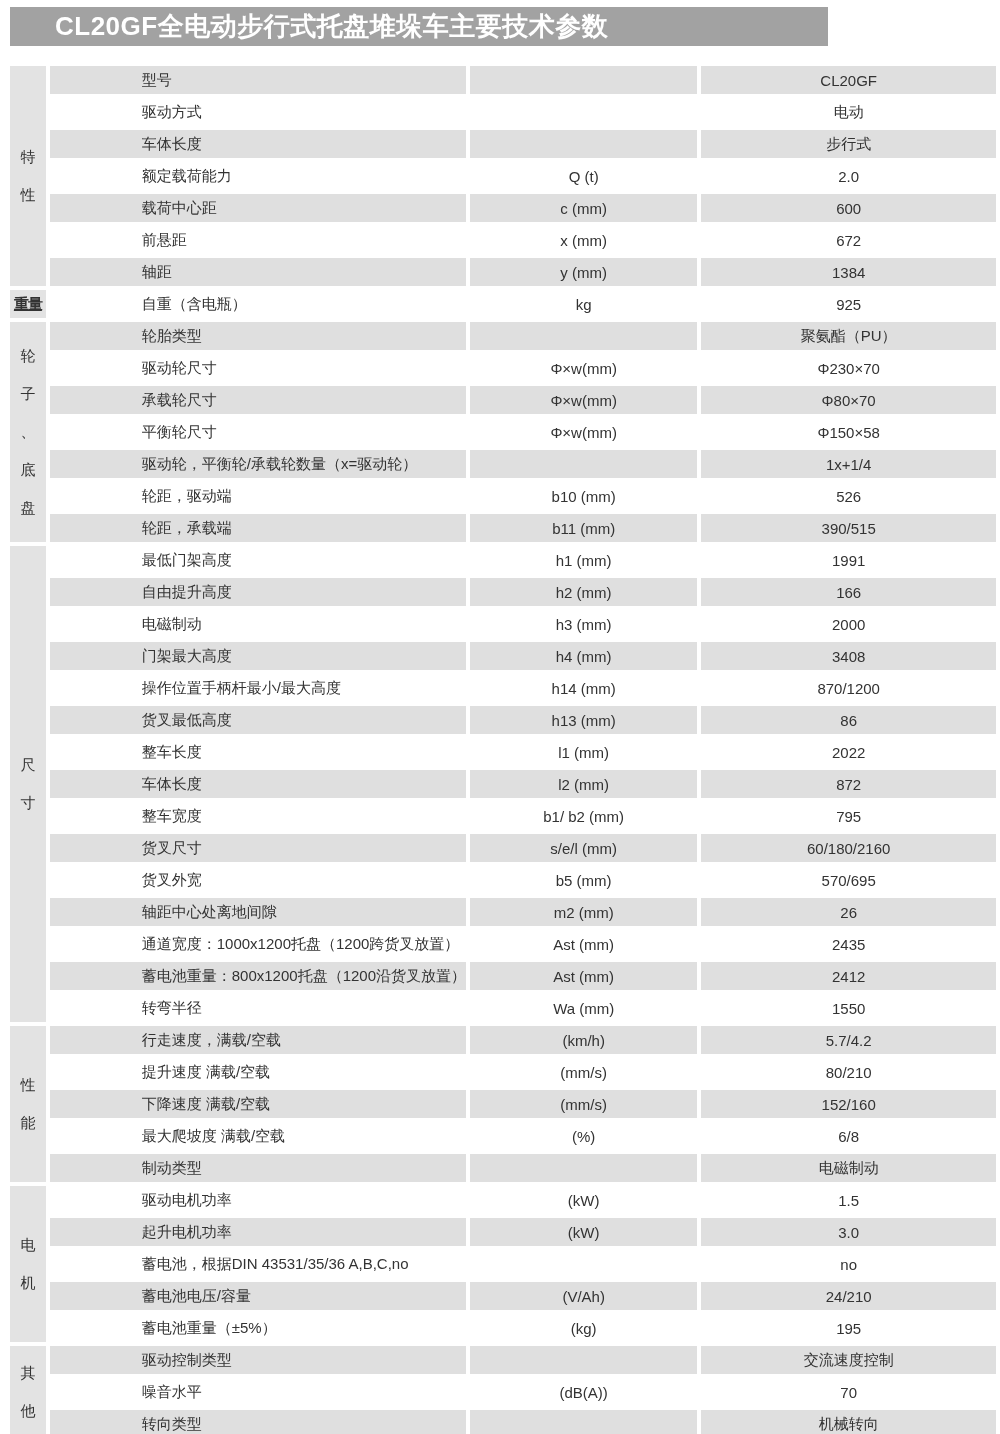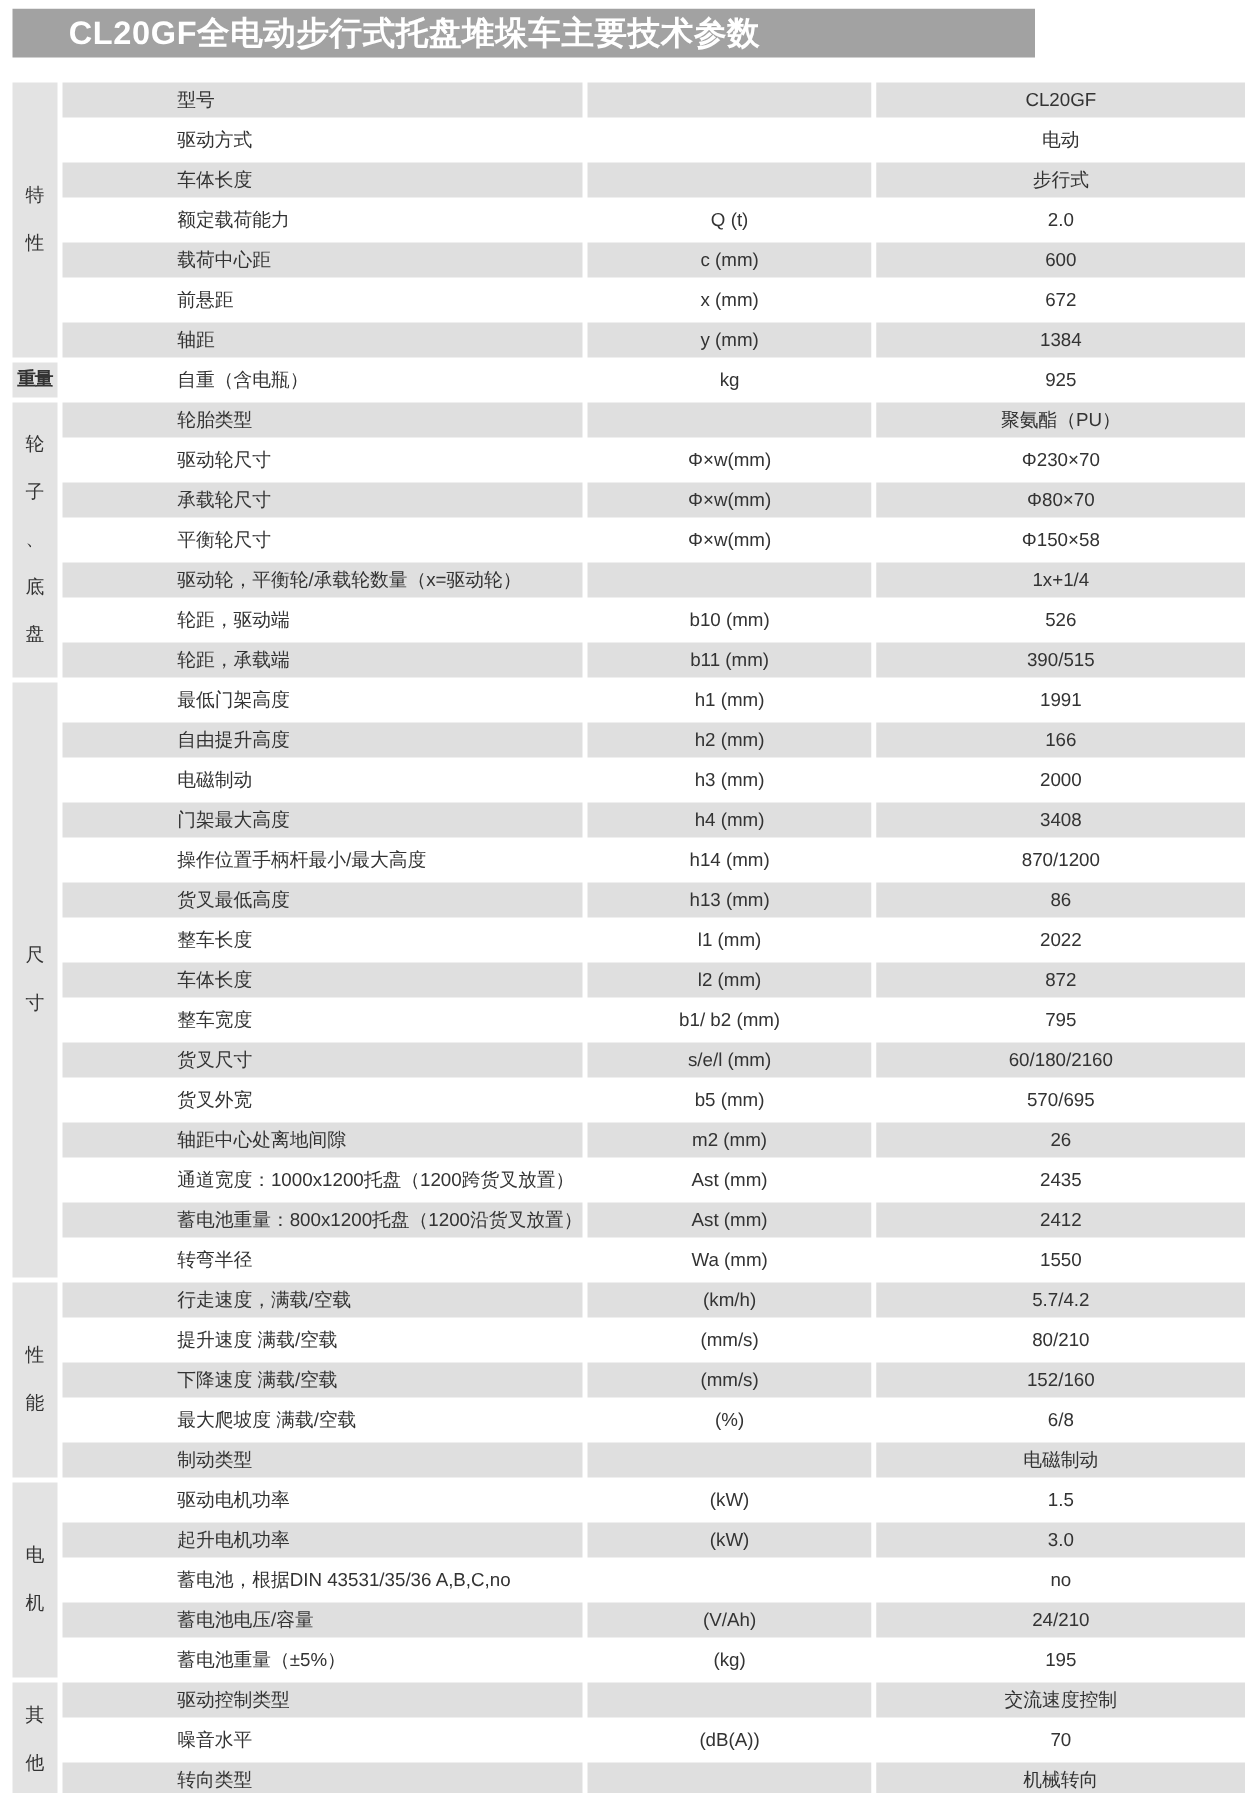--- a/index.html
+++ b/index.html
@@ -48,20 +48,21 @@
     vertical-align: middle;
     white-space: pre-line;
     line-height: 38px;
     font-size: 15px;
   }
   td.cat.horiz {
     white-space: nowrap;
     line-height: 28px;
     font-weight: bold;
     letter-spacing: -1px;
+    text-decoration: underline;
   }
 </style>
 </head>
 <body>
 
 <div class="title-bar">
   <span class="title-text">CL20GF全电动步行式托盘堆垛车主要技术参数</span>
 </div>
 
 <table class="spec">

